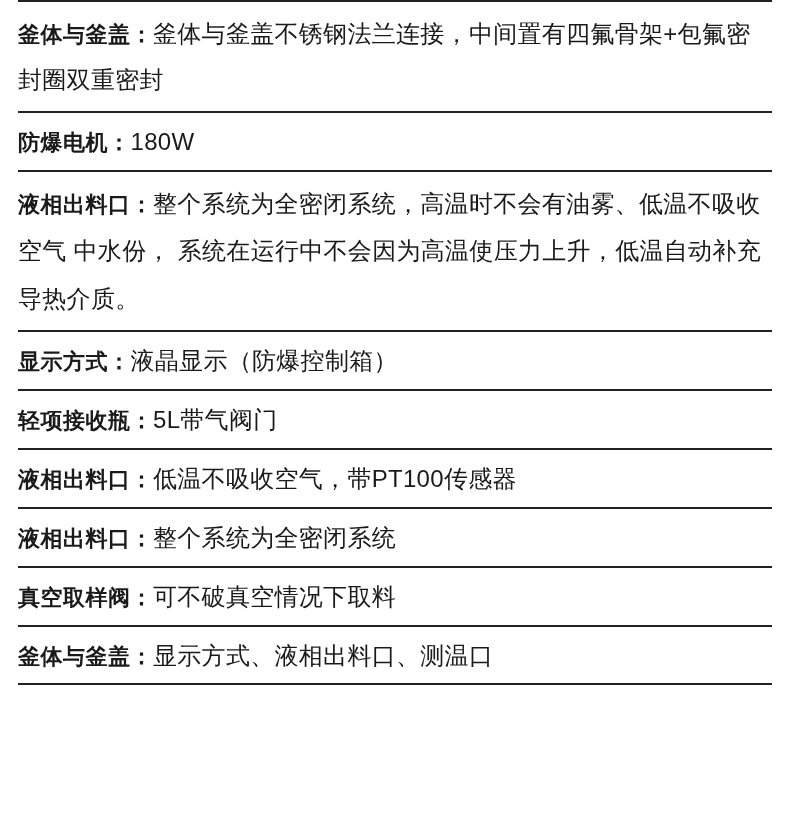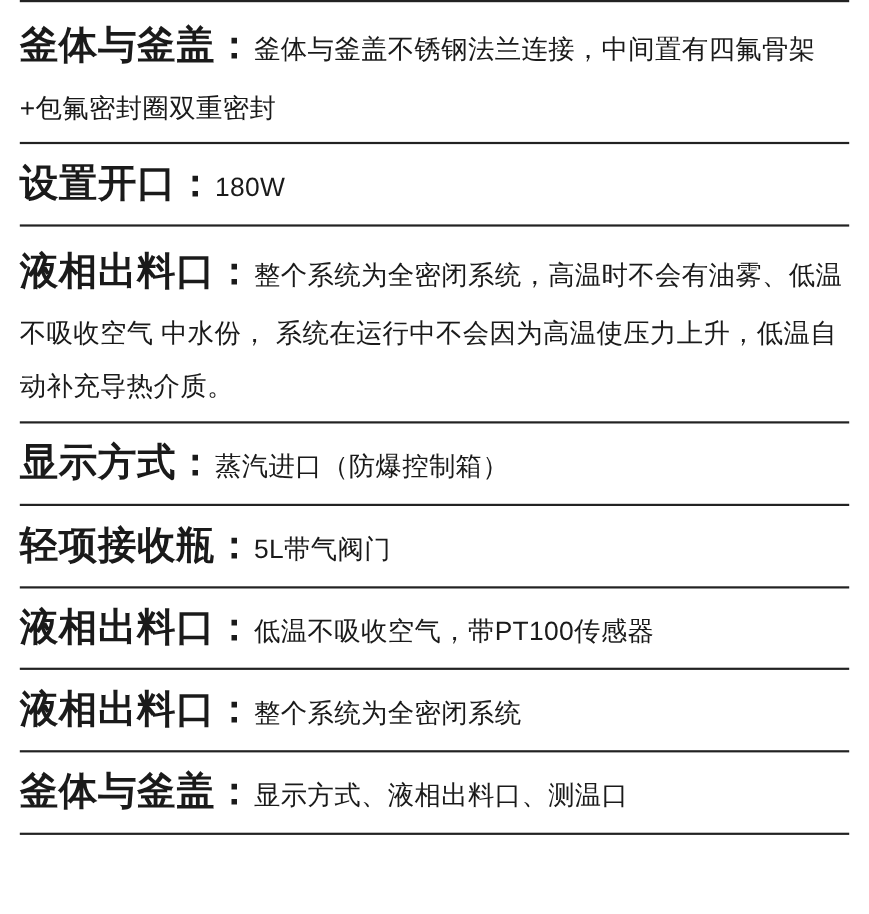--- a/index.html
+++ b/index.html
@@ -33,21 +33,21 @@
   }
   .spec-row.last {
     border-bottom: 2px solid #222222;
   }
   .row-inner {
     line-height: 1.62;
     font-size: 25px;
   }
   .label {
     font-weight: bold;
-    font-size: 35px;
+    font-size: 22px;
     letter-spacing: 0.5px;
     white-space: nowrap;
   }
   .value {
     font-weight: normal;
     font-size: 24px;
     letter-spacing: 0.3px;
   }
   .row-multiline .row-inner {
     line-height: 1.85;
@@ -62,33 +62,33 @@
 <div class="sheet">
 
   <div class="spec-row row-multiline">
     <div class="row-inner">
       <span class="label">釜体与釜盖：</span><span class="value">釜体与釜盖不锈钢法兰连接，中间置有四氟骨架+包氟密封圈双重密封</span>
     </div>
   </div>
 
   <div class="spec-row">
     <div class="row-inner">
-      <span class="label">设置开口：</span><span class="value">180W</span>
+      <span class="label">防爆电机：</span><span class="value">180W</span>
     </div>
   </div>
 
   <div class="spec-row row-tall">
     <div class="row-inner">
       <span class="label">液相出料口：</span><span class="value">整个系统为全密闭系统，高温时不会有油雾、低温不吸收空气 中水份， 系统在运行中不会因为高温使压力上升，低温自动补充导热介质。</span>
     </div>
   </div>
 
   <div class="spec-row">
     <div class="row-inner">
-      <span class="label">显示方式：</span><span class="value">蒸汽进口（防爆控制箱）</span>
+      <span class="label">显示方式：</span><span class="value">液晶显示（防爆控制箱）</span>
     </div>
   </div>
 
   <div class="spec-row">
     <div class="row-inner">
       <span class="label">轻项接收瓶：</span><span class="value">5L带气阀门</span>
     </div>
   </div>
 
   <div class="spec-row">
@@ -96,20 +96,25 @@
       <span class="label">液相出料口：</span><span class="value">低温不吸收空气，带PT100传感器</span>
     </div>
   </div>
 
   <div class="spec-row">
     <div class="row-inner">
       <span class="label">液相出料口：</span><span class="value">整个系统为全密闭系统</span>
     </div>
   </div>
 
+  <div class="spec-row">
+    <div class="row-inner">
+      <span class="label">真空取样阀：</span><span class="value">可不破真空情况下取料</span>
+    </div>
+  </div>
 
   <div class="spec-row last">
     <div class="row-inner">
       <span class="label">釜体与釜盖：</span><span class="value">显示方式、液相出料口、测温口</span>
     </div>
   </div>
 
 </div>
 
 </body></html>

